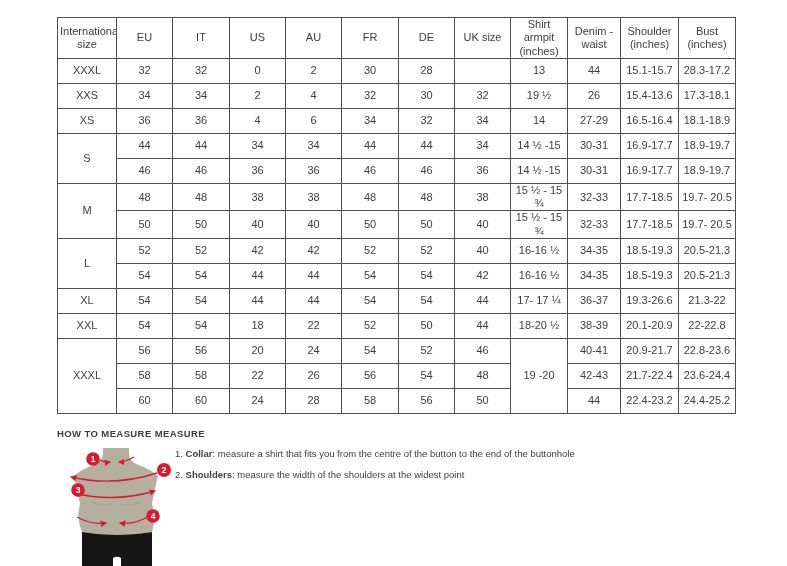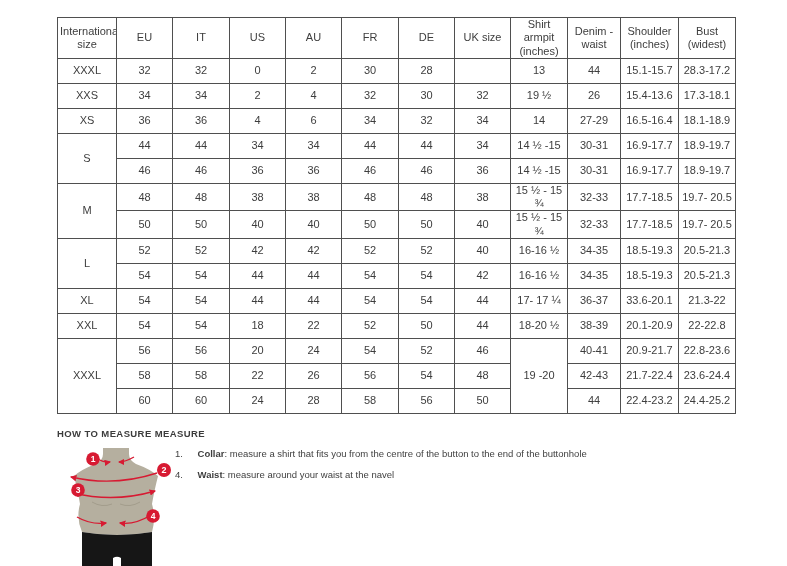--- a/index.html
+++ b/index.html
@@ -19,21 +19,21 @@
   }
   .size-table thead th{height:40px;}
   
   .measure-title{
     position:absolute;left:57px;top:428px;
     font-size:9.5px;font-weight:bold;letter-spacing:.4px;color:#3c3c3c;
   }
   .figure-wrap{position:absolute;left:58px;top:446px;width:118px;height:120px;}
   .steps{position:absolute;left:175px;top:443px;width:600px;}
   .step{font-size:9.5px;color:#3f3f3f;line-height:21.3px;white-space:nowrap;}
-  .step b{font-weight:bold;margin-left:12px;}
+  .step b{font-weight:bold;}
   .badge2{
     position:absolute;left:157px;top:463px;width:14px;height:14px;border-radius:50%;
     background:#d71a32;color:#ffffff;font-size:9px;font-weight:bold;
     display:flex;align-items:center;justify-content:center;line-height:1;
   }
   
   .torso{fill:#b5af9f;}
   .pec{fill:none;stroke:#a39d8c;stroke-width:1;}
   .shorts{fill:#161616;}
   .arrow{fill:none;stroke:#d71a32;stroke-width:1.4;}
@@ -68,21 +68,21 @@
         <th>EU</th>
         <th>IT</th>
         <th>US</th>
         <th>AU</th>
         <th>FR</th>
         <th>DE</th>
         <th>UK size</th>
         <th>Shirt armpit (inches)</th>
         <th>Denim - waist</th>
         <th>Shoulder (inches)</th>
-        <th>Bust (widest)</th>
+        <th>Bust (inches)</th>
       </tr>
     </thead>
     <tbody>
         <tr>
           <td>XXXL</td>
           <td>32</td>
           <td>32</td>
           <td>0</td>
           <td>2</td>
           <td>30</td>
@@ -206,21 +206,21 @@
           <td>XL</td>
           <td>54</td>
           <td>54</td>
           <td>44</td>
           <td>44</td>
           <td>54</td>
           <td>54</td>
           <td>44</td>
           <td>17- 17 ¼</td>
           <td>36-37</td>
-          <td>33.6-20.1</td>
+          <td>19.3-26.6</td>
           <td>21.3-22</td>
         </tr>
         <tr>
           <td>XXL</td>
           <td>54</td>
           <td>54</td>
           <td>18</td>
           <td>22</td>
           <td>52</td>
           <td>50</td>
@@ -308,16 +308,16 @@
       </g>
     </svg>
   </div>
 
   <div class="badge2">
     <span>2</span>
   </div>
 
   <div class="steps">
       <div class="step"><span>1. </span><b>Collar</b><span>: measure a shirt that fits you from the centre of the button to the end of the buttonhole</span></div>
-      <div class="step"><span>4. </span><b>Waist</b><span>: measure around your waist at the navel</span></div>
+      <div class="step"><span>2. </span><b>Shoulders</b><span>: measure the width of the shoulders at the widest point</span></div>
     </div>
 
 </div>
 
 </body></html>

